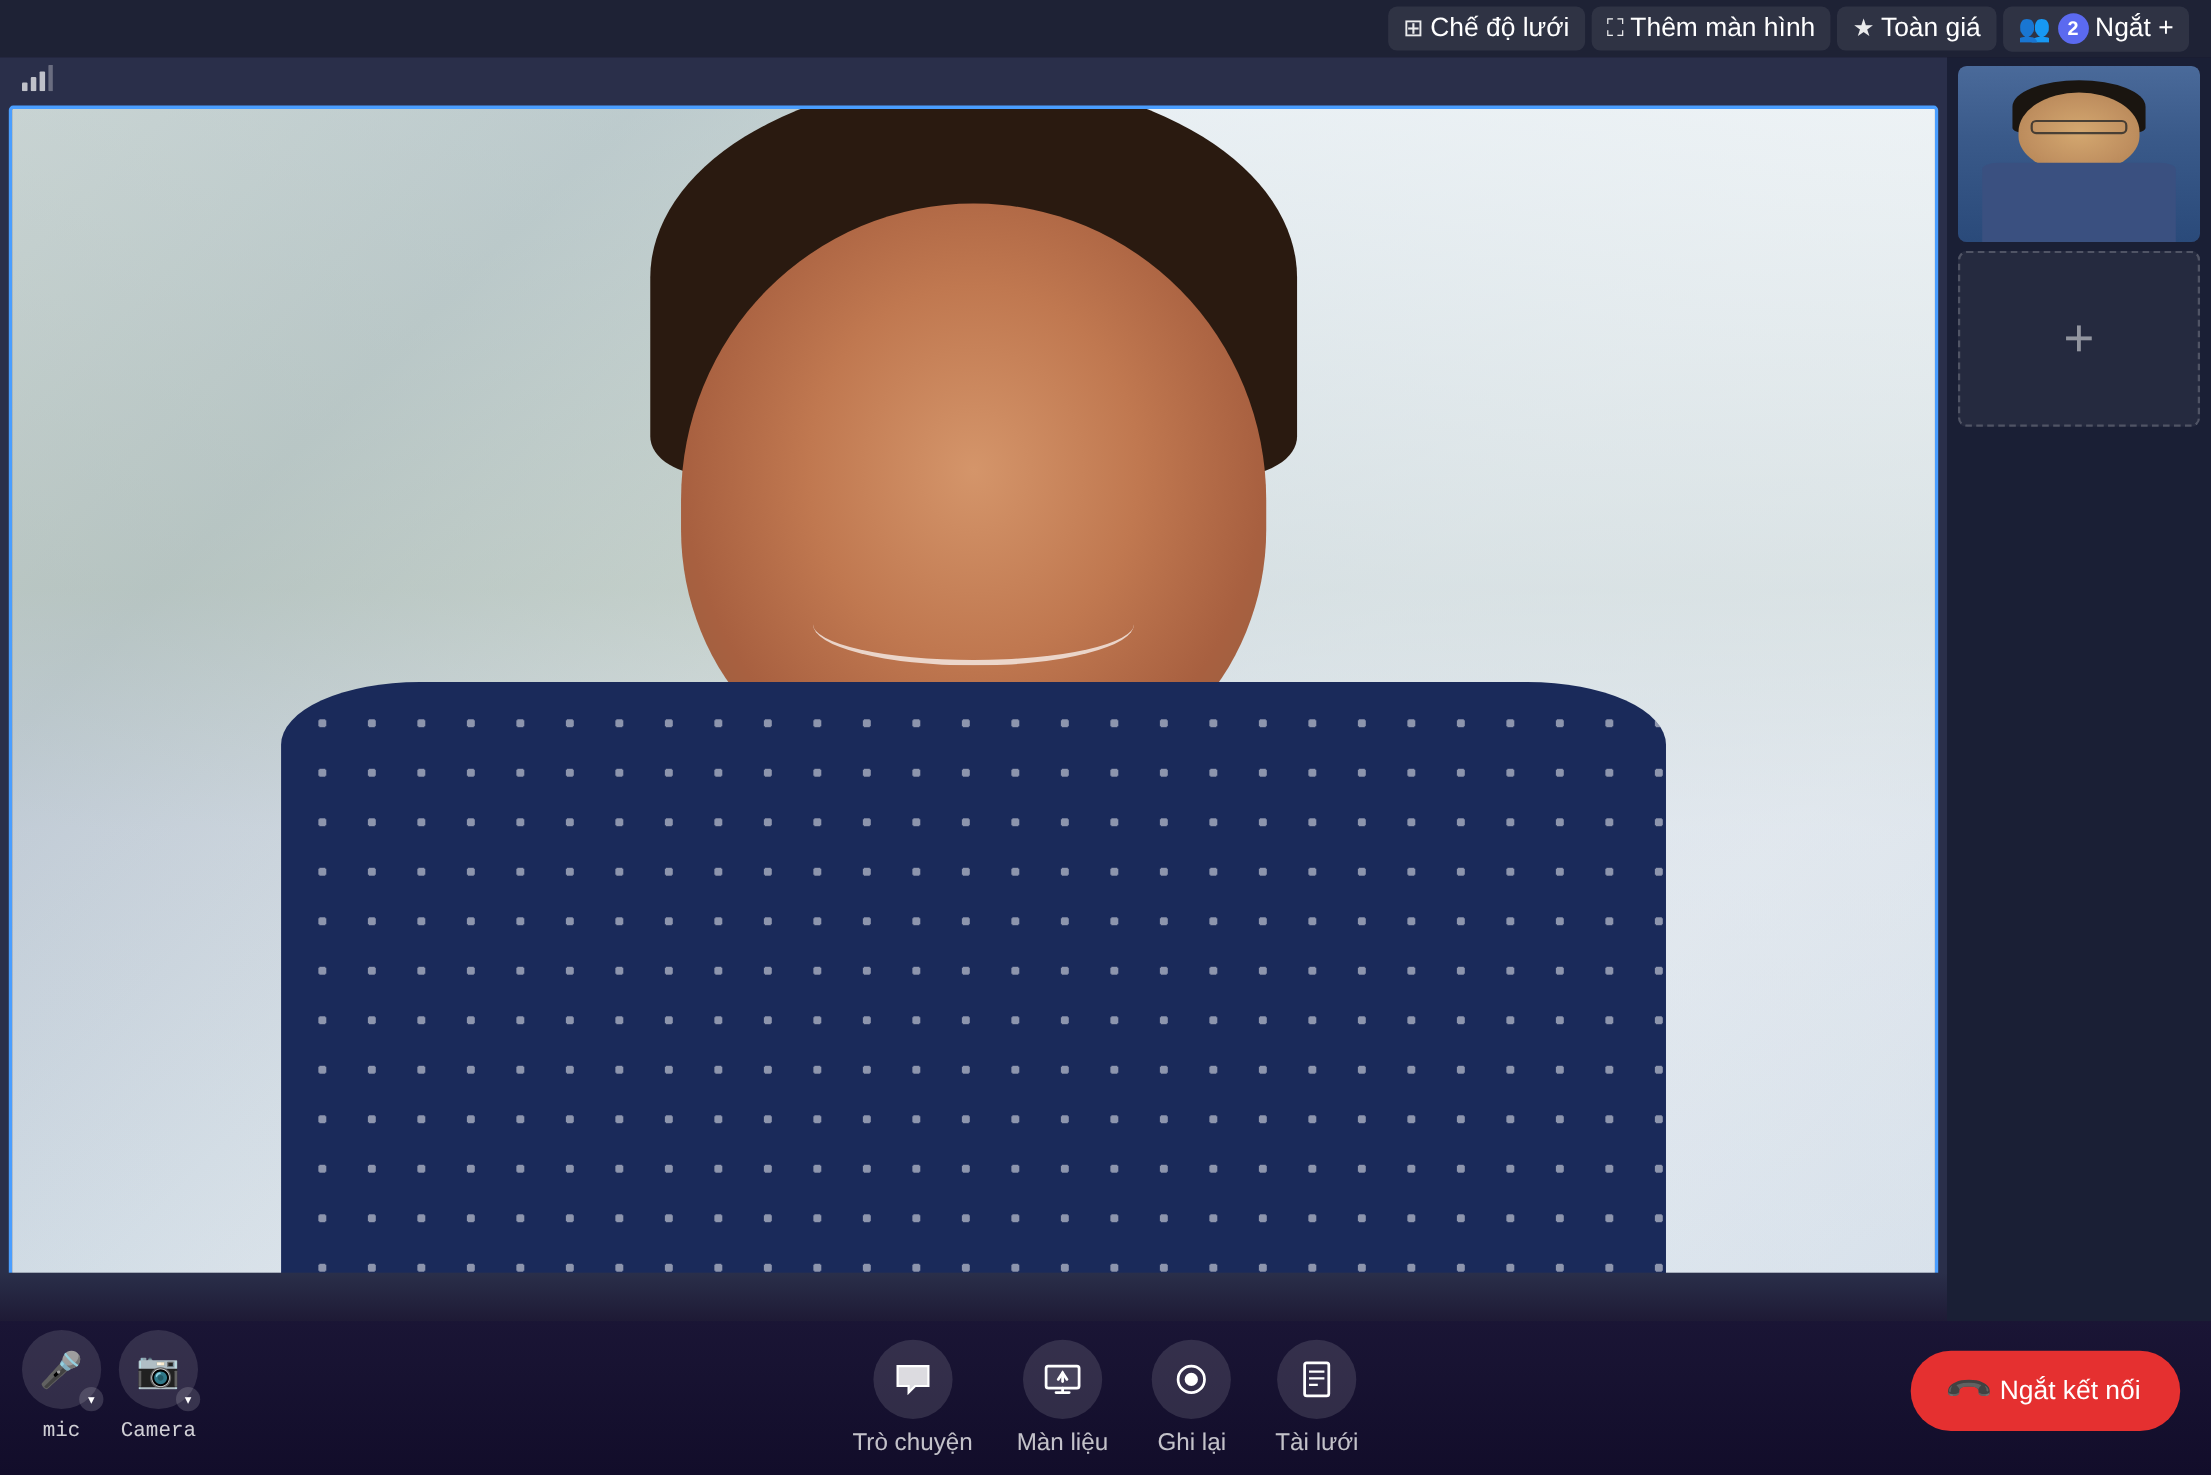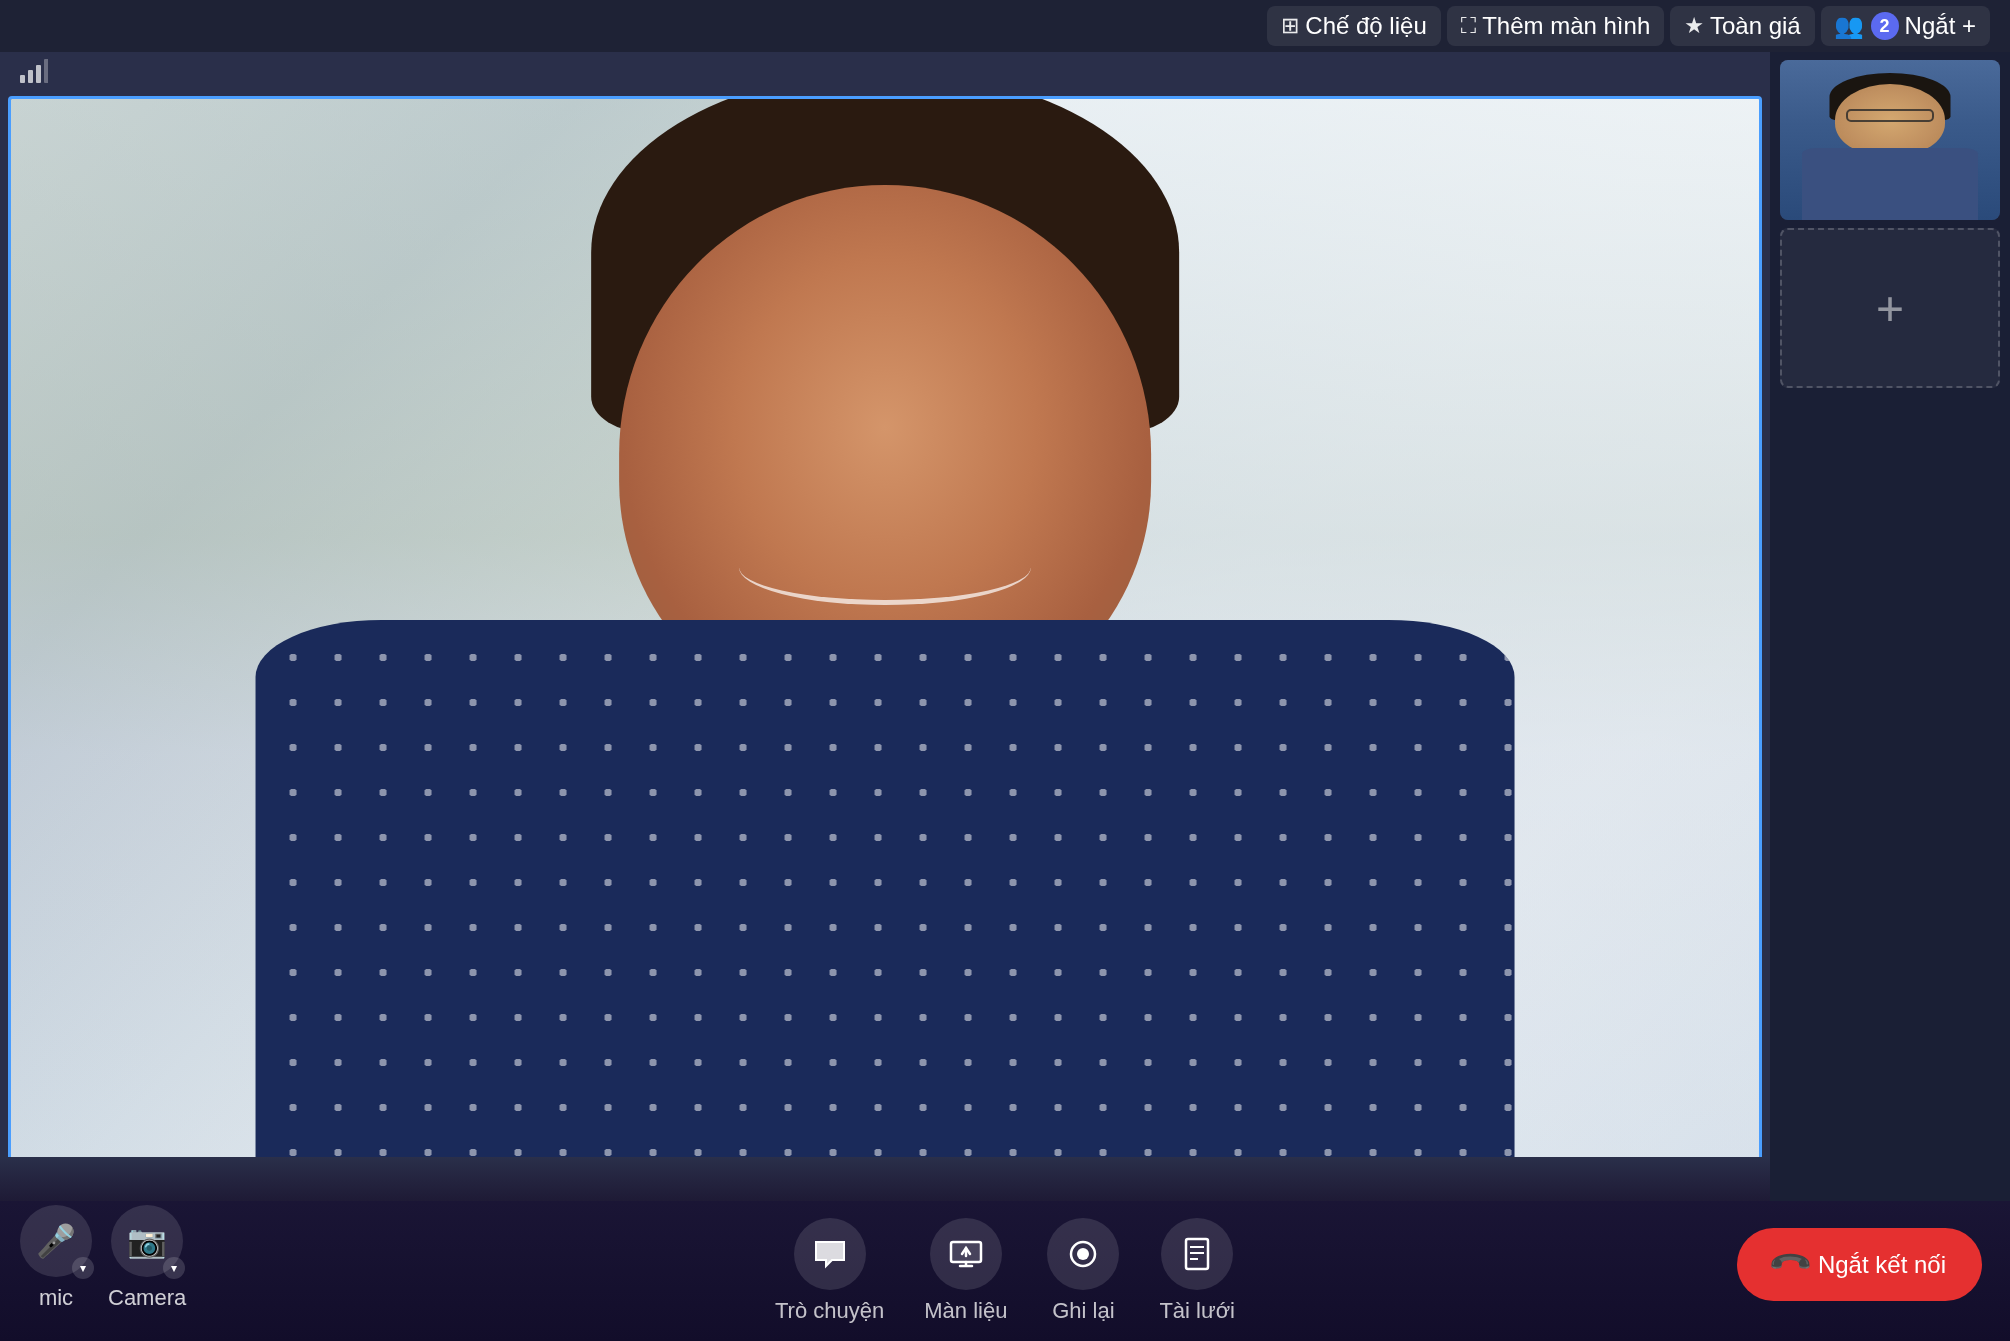--- a/index.html
+++ b/index.html
@@ -351,22 +351,23 @@
       border-radius: 50%;
       background: rgba(255,255,255,0.12);
       display: flex;
       align-items: center;
       justify-content: center;
       font-size: 32px;
       position: relative;
     }
 
     .control-btn-label {
-      font-size: 22px;
+      font-size: 19px;
       color: rgba(255,255,255,0.8);
+      font-family: Liberation Mono, monospace;
     }
 
     .chevron-down {
       position: absolute;
       bottom: -2px;
       right: -2px;
       background: rgba(255,255,255,0.15);
       border-radius: 50%;
       width: 22px;
       height: 22px;
@@ -440,21 +441,21 @@
       height: 44px;
       background: linear-gradient(180deg, #2a2f4a 0%, #1e1a35 100%);
     }
   </style>
 </head>
 <body>
 
 <div class="top-bar">
   <button class="top-bar-btn">
     <span class="icon">⊞</span>
-    <span>Chế độ liệu</span>
+    <span>Chế độ lưới</span>
   </button>
   <button class="top-bar-btn">
     <span class="icon">⛶</span>
     <span>Thêm màn hình</span>
   </button>
   <button class="top-bar-btn">
     <span class="icon">★</span>
     <span>Toàn giá</span>
   </button>
   <div class="top-bar-participants">

